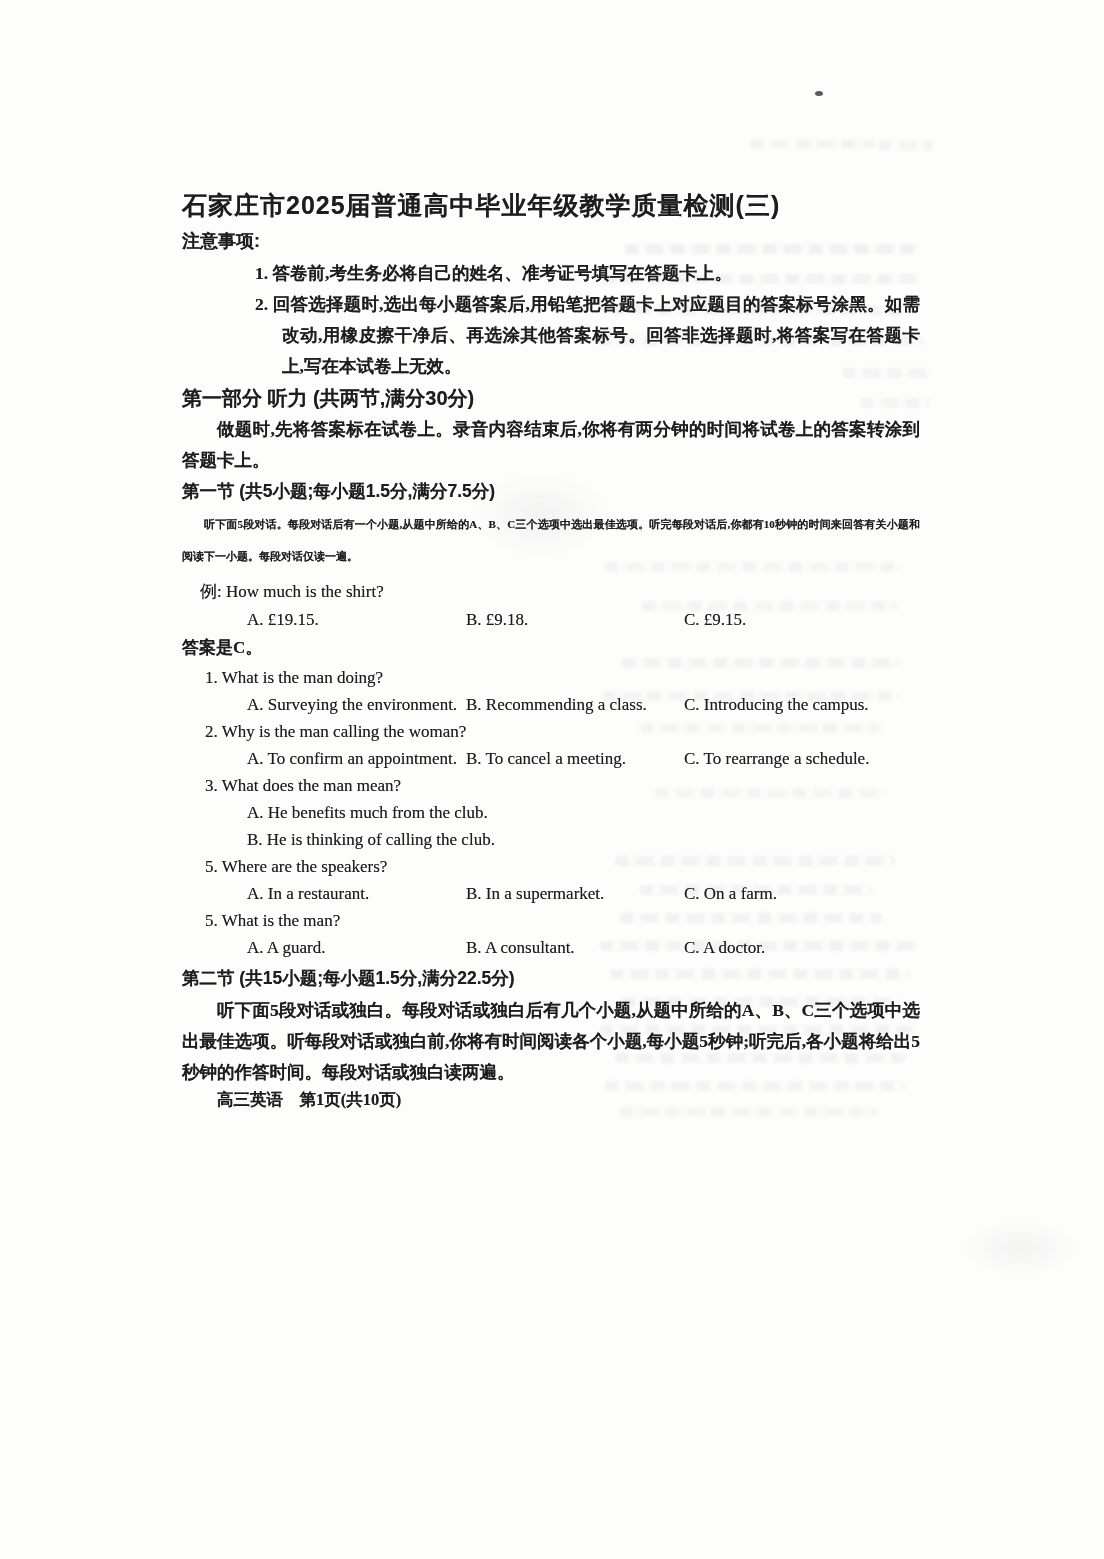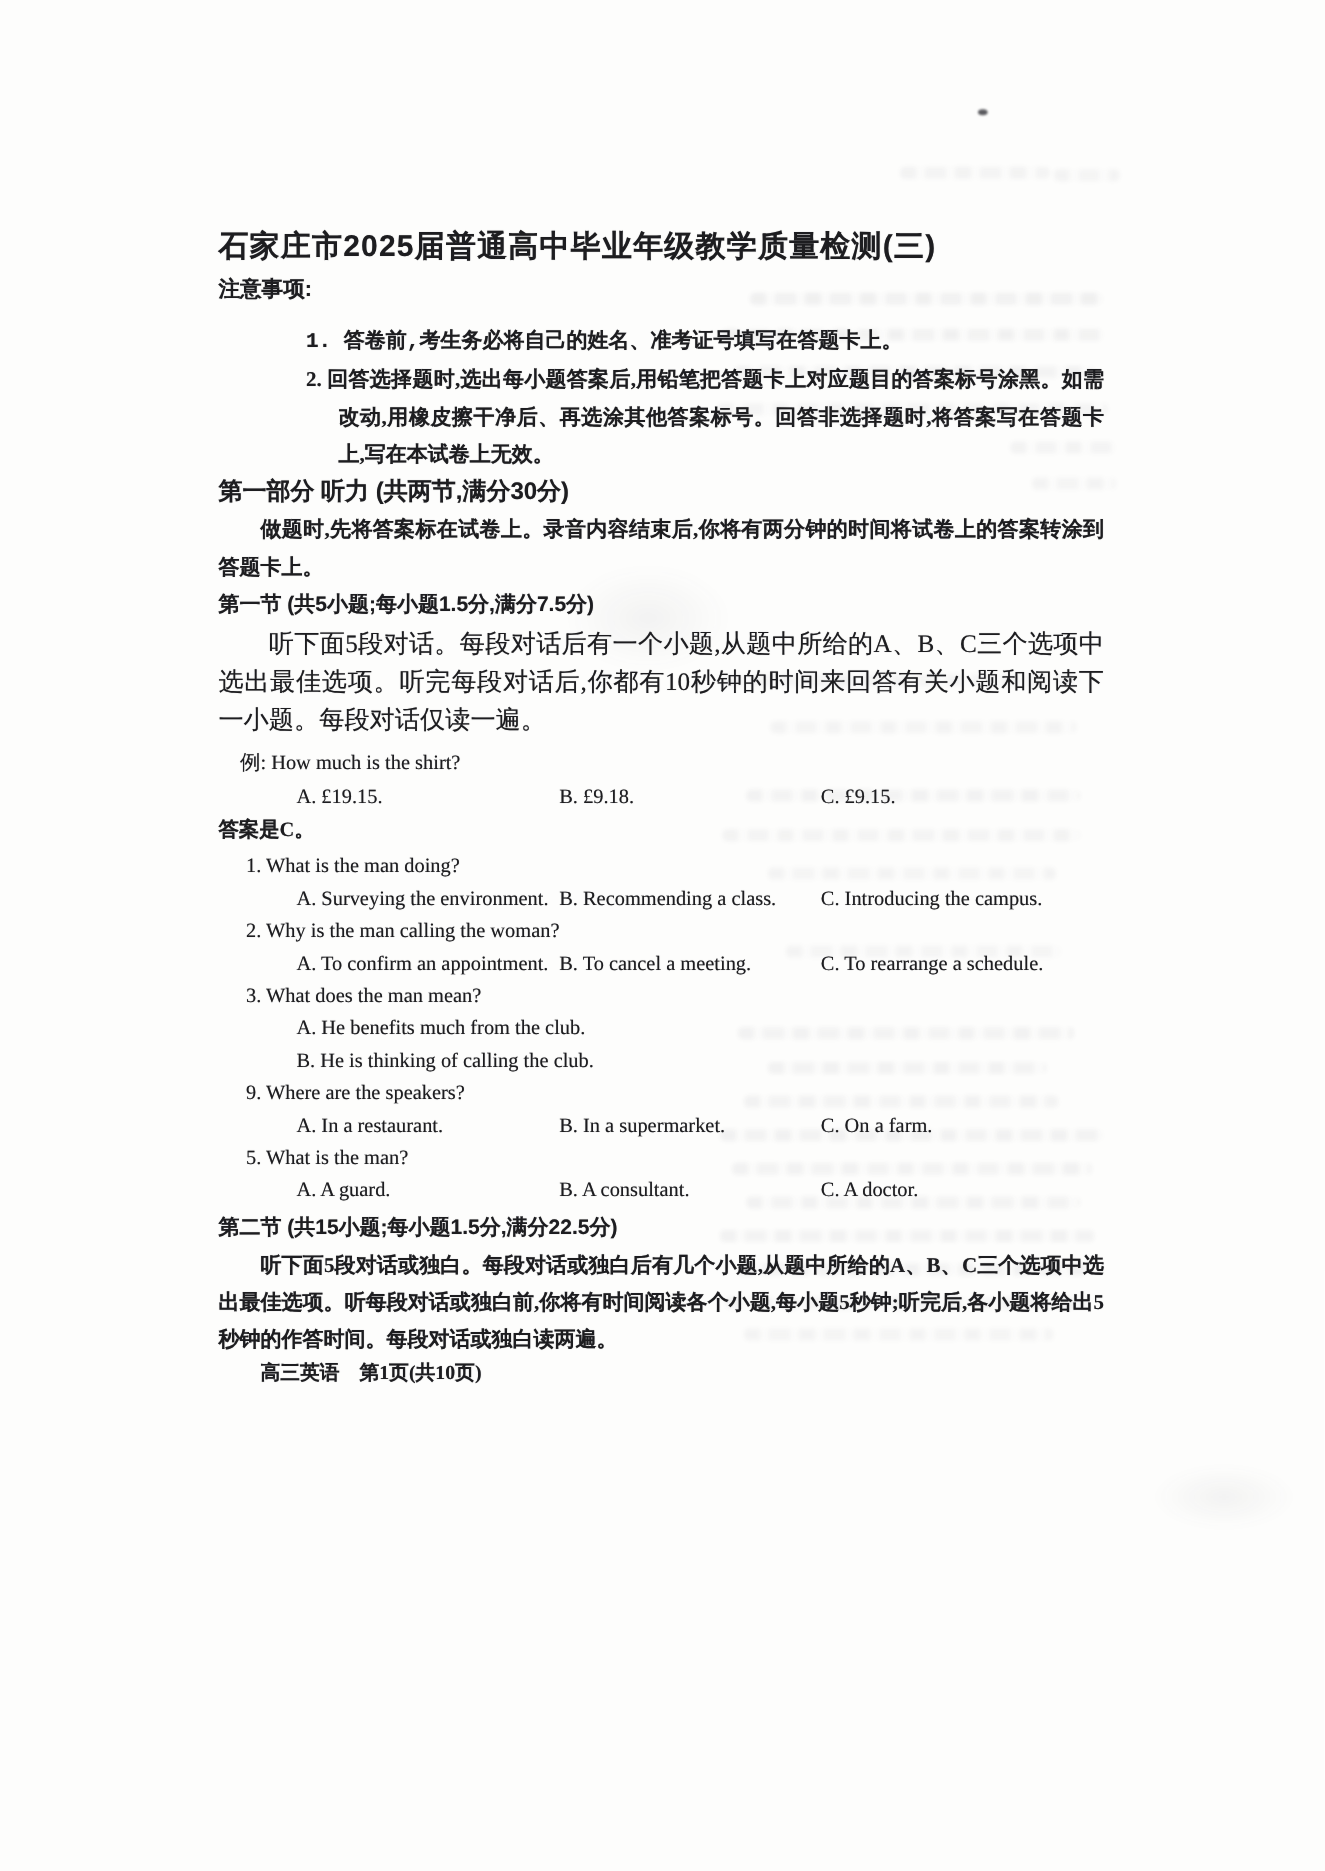--- a/index.html
+++ b/index.html
@@ -58,21 +58,21 @@
     line-height: 26px;
   }
   .notice-item {
     padding-left: 100px;
     text-indent: -27px;
     font-weight: 700;
     font-size: 17.5px;
     line-height: 31px;
     text-align: justify;
   }
-  .notice-item.first { margin-top: 16px; font-family: Liberation Mono, monospace; }
+  .notice-item.first { margin-top: 4px; }
   .part-heading {
     margin-top: 2px;
     font-family: "Liberation Sans", "DejaVu Sans", sans-serif;
     font-weight: 700;
     font-size: 20px;
     line-height: 28px;
   }
   .para {
     margin-top: 2px;
     text-indent: 2em;
@@ -85,22 +85,22 @@
     margin-top: 2px;
     font-family: "Liberation Sans", "DejaVu Sans", sans-serif;
     font-weight: 700;
     font-size: 17.5px;
     line-height: 26px;
   }
   .section-instr {
     margin-top: 4px;
     text-indent: 2em;
     text-align: justify;
-    font-weight: 400;
-    font-size: 21px;
+    font-weight: 700;
+    font-size: 11px;
     line-height: 32px;
   }
   .example-block { margin-top: 6px; font-size: 17px; line-height: 28px; }
   .example-prompt { padding-left: 18px; }
   .example-answer { font-weight: 700; }
   .opt-row {
     display: grid;
     grid-template-columns: 219px 218px auto;
     padding-left: 65px;
   }
@@ -232,21 +232,21 @@
         </div>
       </div>
 
       <div>
         <div class="q-text">3. What does the man mean?</div>
         <div class="opt-stacked">A. He benefits much from the club.</div>
         <div class="opt-stacked">B. He is thinking of calling the club.</div>
       </div>
 
       <div>
-        <div class="q-text">9. Where are the speakers?</div>
+        <div class="q-text">5. Where are the speakers?</div>
         <div class="opt-row">
           <span>A. In a restaurant.</span>
           <span>B. In a supermarket.</span>
           <span>C. On a farm.</span>
         </div>
       </div>
 
       <div>
         <div class="q-text">5. What is the man?</div>
         <div class="opt-row">

